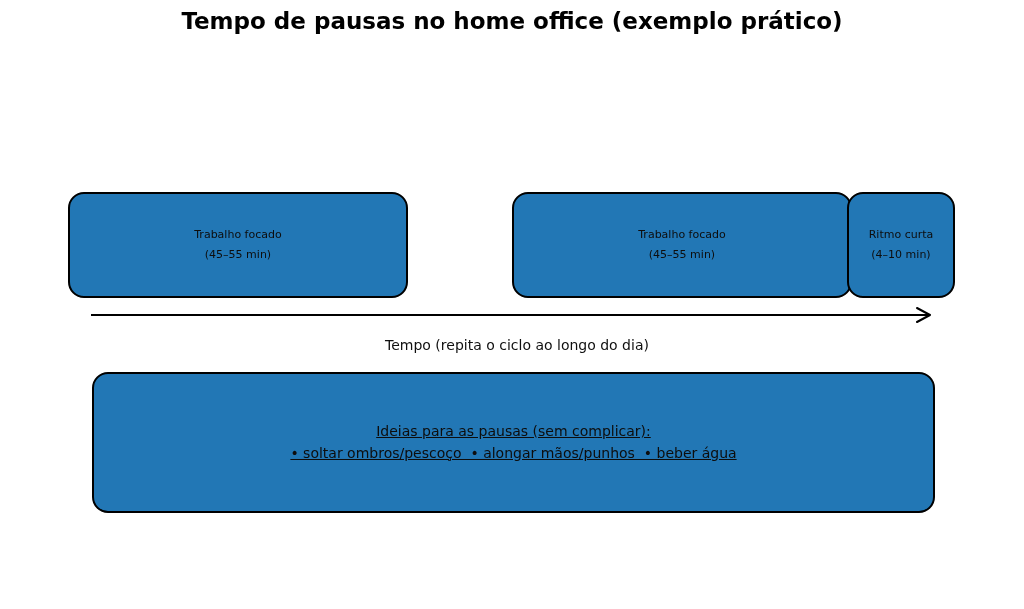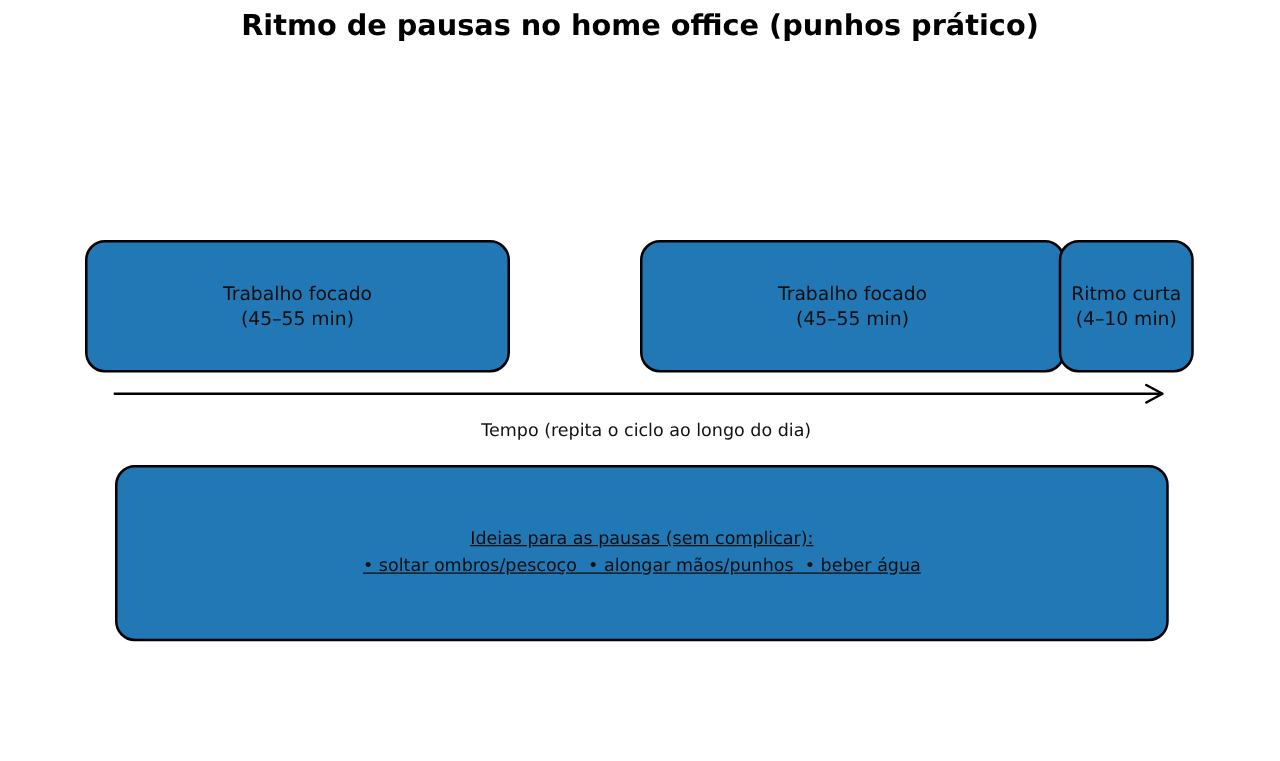--- a/index.html
+++ b/index.html
@@ -35,21 +35,21 @@
     height: 106px;
     background: #2277b5;
     border: 2px solid #000000;
     border-radius: 16px;
     box-sizing: border-box;
     display: flex;
     flex-direction: column;
     align-items: center;
     justify-content: center;
     text-align: center;
-    font-size: 15px;
+    font-size: 11px;
     line-height: 20px;
     color: #0d0d0d;
   }
   .seg span { white-space: nowrap; }
   .seg1 { left: 68px;  width: 340px; }
   .seg2 { left: 404px; width: 110px; }
   .seg3 { left: 512px; width: 340px; }
   .seg4 { left: 847px; width: 108px; }
   .axis-arrow {
     position: absolute;
@@ -87,21 +87,21 @@
     color: #0d0d0d;
     text-decoration: underline;
   }
   .ideas div { white-space: pre-wrap; }
 </style>
 </head>
 <body>
 
 <div class="canvas">
 
-  <div class="title">Ritmo de pausas no home office (punhos prático)</div>
+  <div class="title">Tempo de pausas no home office (exemplo prático)</div>
 
 
   <div class="seg seg1">
     <span>Trabalho focado</span>
     <span>(45–55 min)</span>
   </div>
 
 
   <div class="seg seg3">
     <span>Trabalho focado</span>

